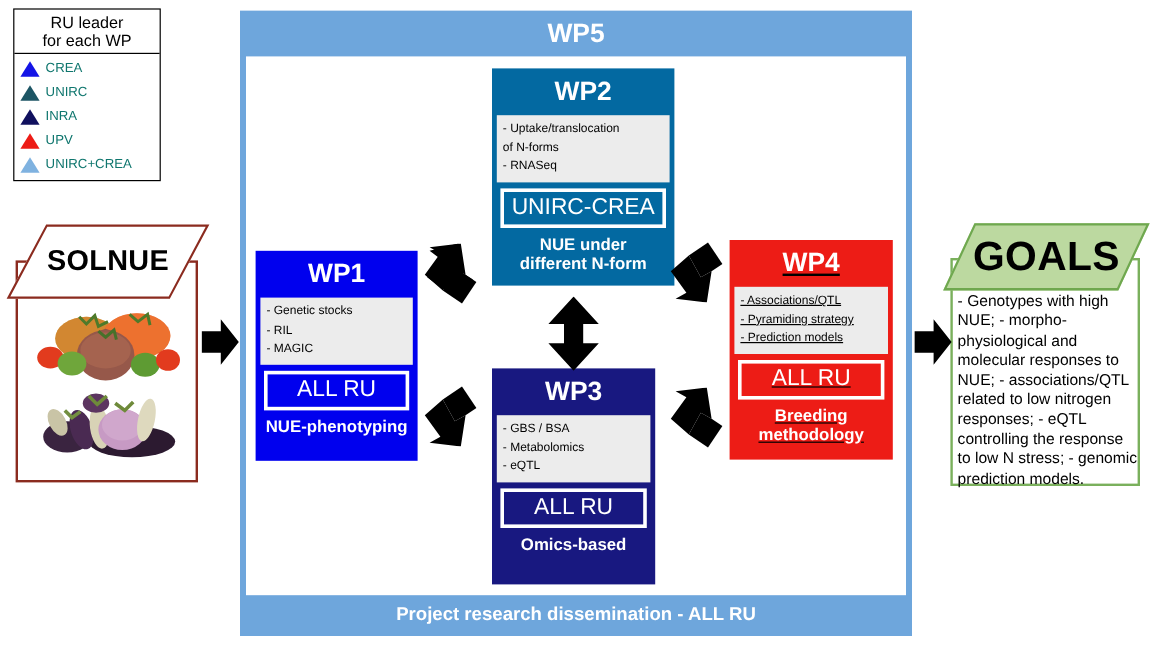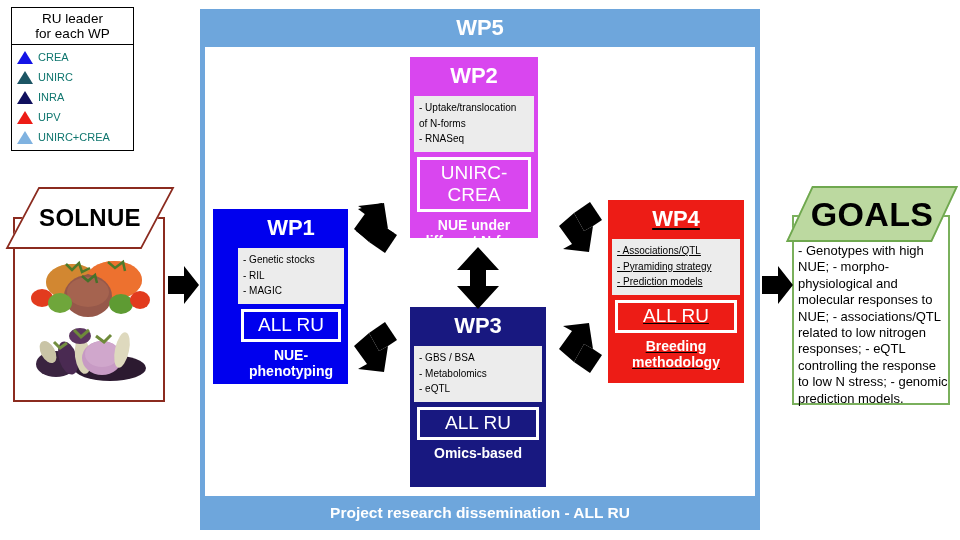--- a/index.html
+++ b/index.html
@@ -81,22 +81,22 @@
   .wp-ru{
     margin:5px 7px 0 7px;border:3px solid #ffffff;
     text-align:center;color:#ffffff;font-size:19px;
     padding:2px 0 3px 0;box-sizing:border-box;
   }
   .wp-caption{
     text-align:center;color:#ffffff;font-weight:bold;font-size:14px;
     line-height:16.5px;padding:5px 2px 6px 2px;
   }
 
-  #wp1{left:213px;top:209px;width:135px;height:175px;background:#0000EE;padding-left:21px;}
-  #wp2{left:410px;top:57px;width:128px;height:181px;background:#d946ef;}
+  #wp1{left:213px;top:209px;width:135px;height:175px;background:#0000EE;}
+  #wp2{left:410px;top:57px;width:152px;height:181px;background:#0369a1;}
   #wp3{left:410px;top:307px;width:136px;height:180px;background:#181880;}
   #wp4{left:608px;top:200px;width:136px;height:183px;background:#ED1C16;text-decoration:underline;}
 
   
   .goals{
     position:absolute;left:792px;top:215px;width:158px;height:190px;
     border:2px solid #7AB05C;background:#fff;box-sizing:border-box;
   }
   .goals-diamond{
     position:absolute;left:799px;top:186px;width:146px;height:56px;

